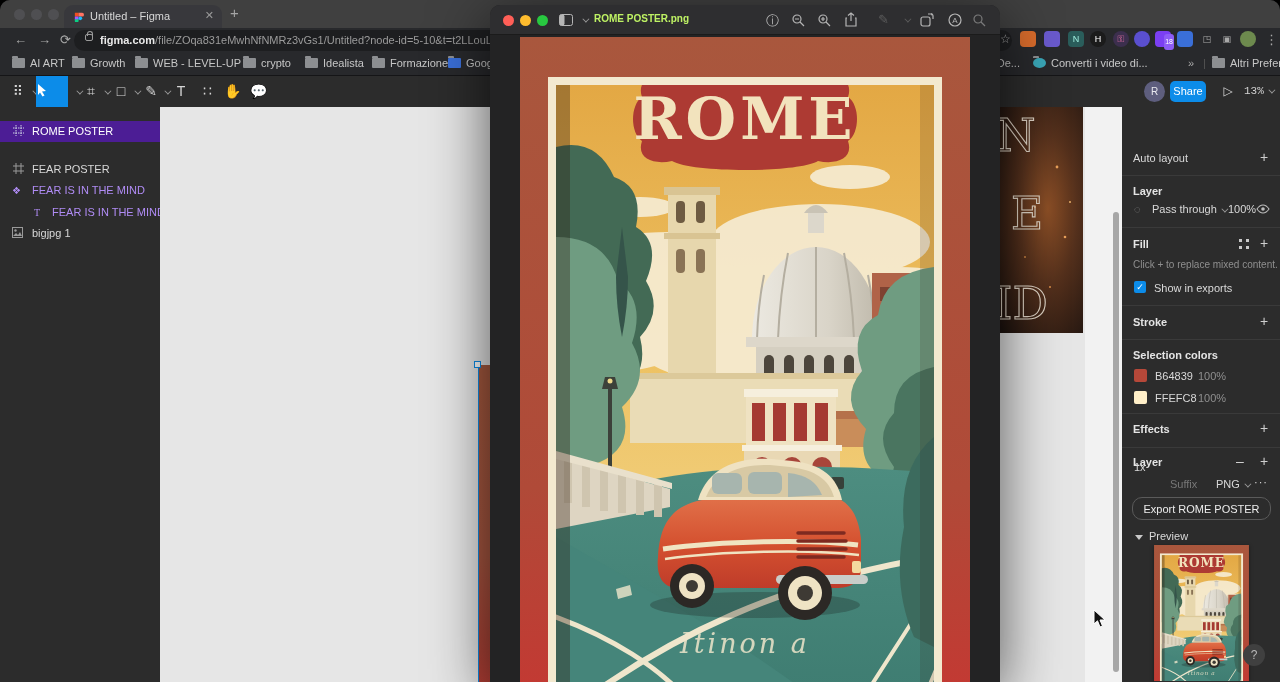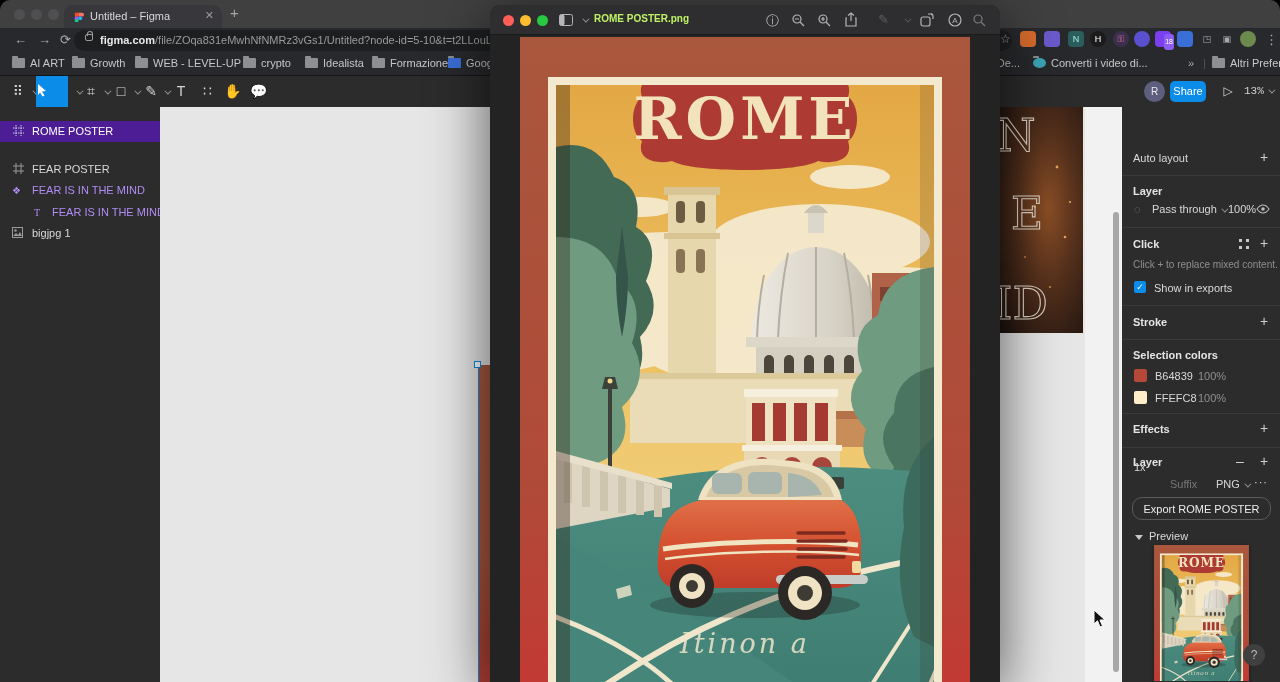--- a/index.html
+++ b/index.html
@@ -238,21 +238,21 @@
       <span class="abs ptitle" style="left:11px; top:78px">Layer</span>
       <span class="abs gray" style="left:12px; top:96px">◌</span>
       <span class="abs" style="left:30px; top:96px"><span>Pass through</span><span class="chev"></span></span>
       <span class="abs" style="left:106px; top:96px">100%</span>
       <svg class="abs" style="left:134px; top:97px" width="14" height="10" viewBox="0 0 14 10">
           <path d="M1 5c2-3 4-4 6-4s4 1 6 4c-2 3-4 4-6 4S3 8 1 5z" fill="none" stroke="#bdbdbd" stroke-width="1.1"></path>
           <circle cx="7" cy="5" r="1.8" fill="#bdbdbd"></circle>
         </svg>
       <div class="sect-div" style="top:120px"></div>
 
-      <span class="abs ptitle" style="left:11px; top:131px">Click</span>
+      <span class="abs ptitle" style="left:11px; top:131px">Fill</span>
       <svg class="abs" style="left:117px; top:132px" width="10" height="10" viewBox="0 0 10 10">
           <rect width="3" height="3" fill="#c9c9c9"></rect>
           <rect x="7" width="3" height="3" fill="#c9c9c9"></rect>
           <rect y="7" width="3" height="3" fill="#c9c9c9"></rect>
           <rect x="7" y="7" width="3" height="3" fill="#c9c9c9"></rect>
         </svg>
       <span class="plus" style="left:138px; top:128px">+</span>
       <span class="abs gray" style="left:11px; top:152px; font-size:10px">Click + to replace mixed content.</span>
       <div class="abs" style="left:0; top:172px">
         <span id="chk">✓</span>

